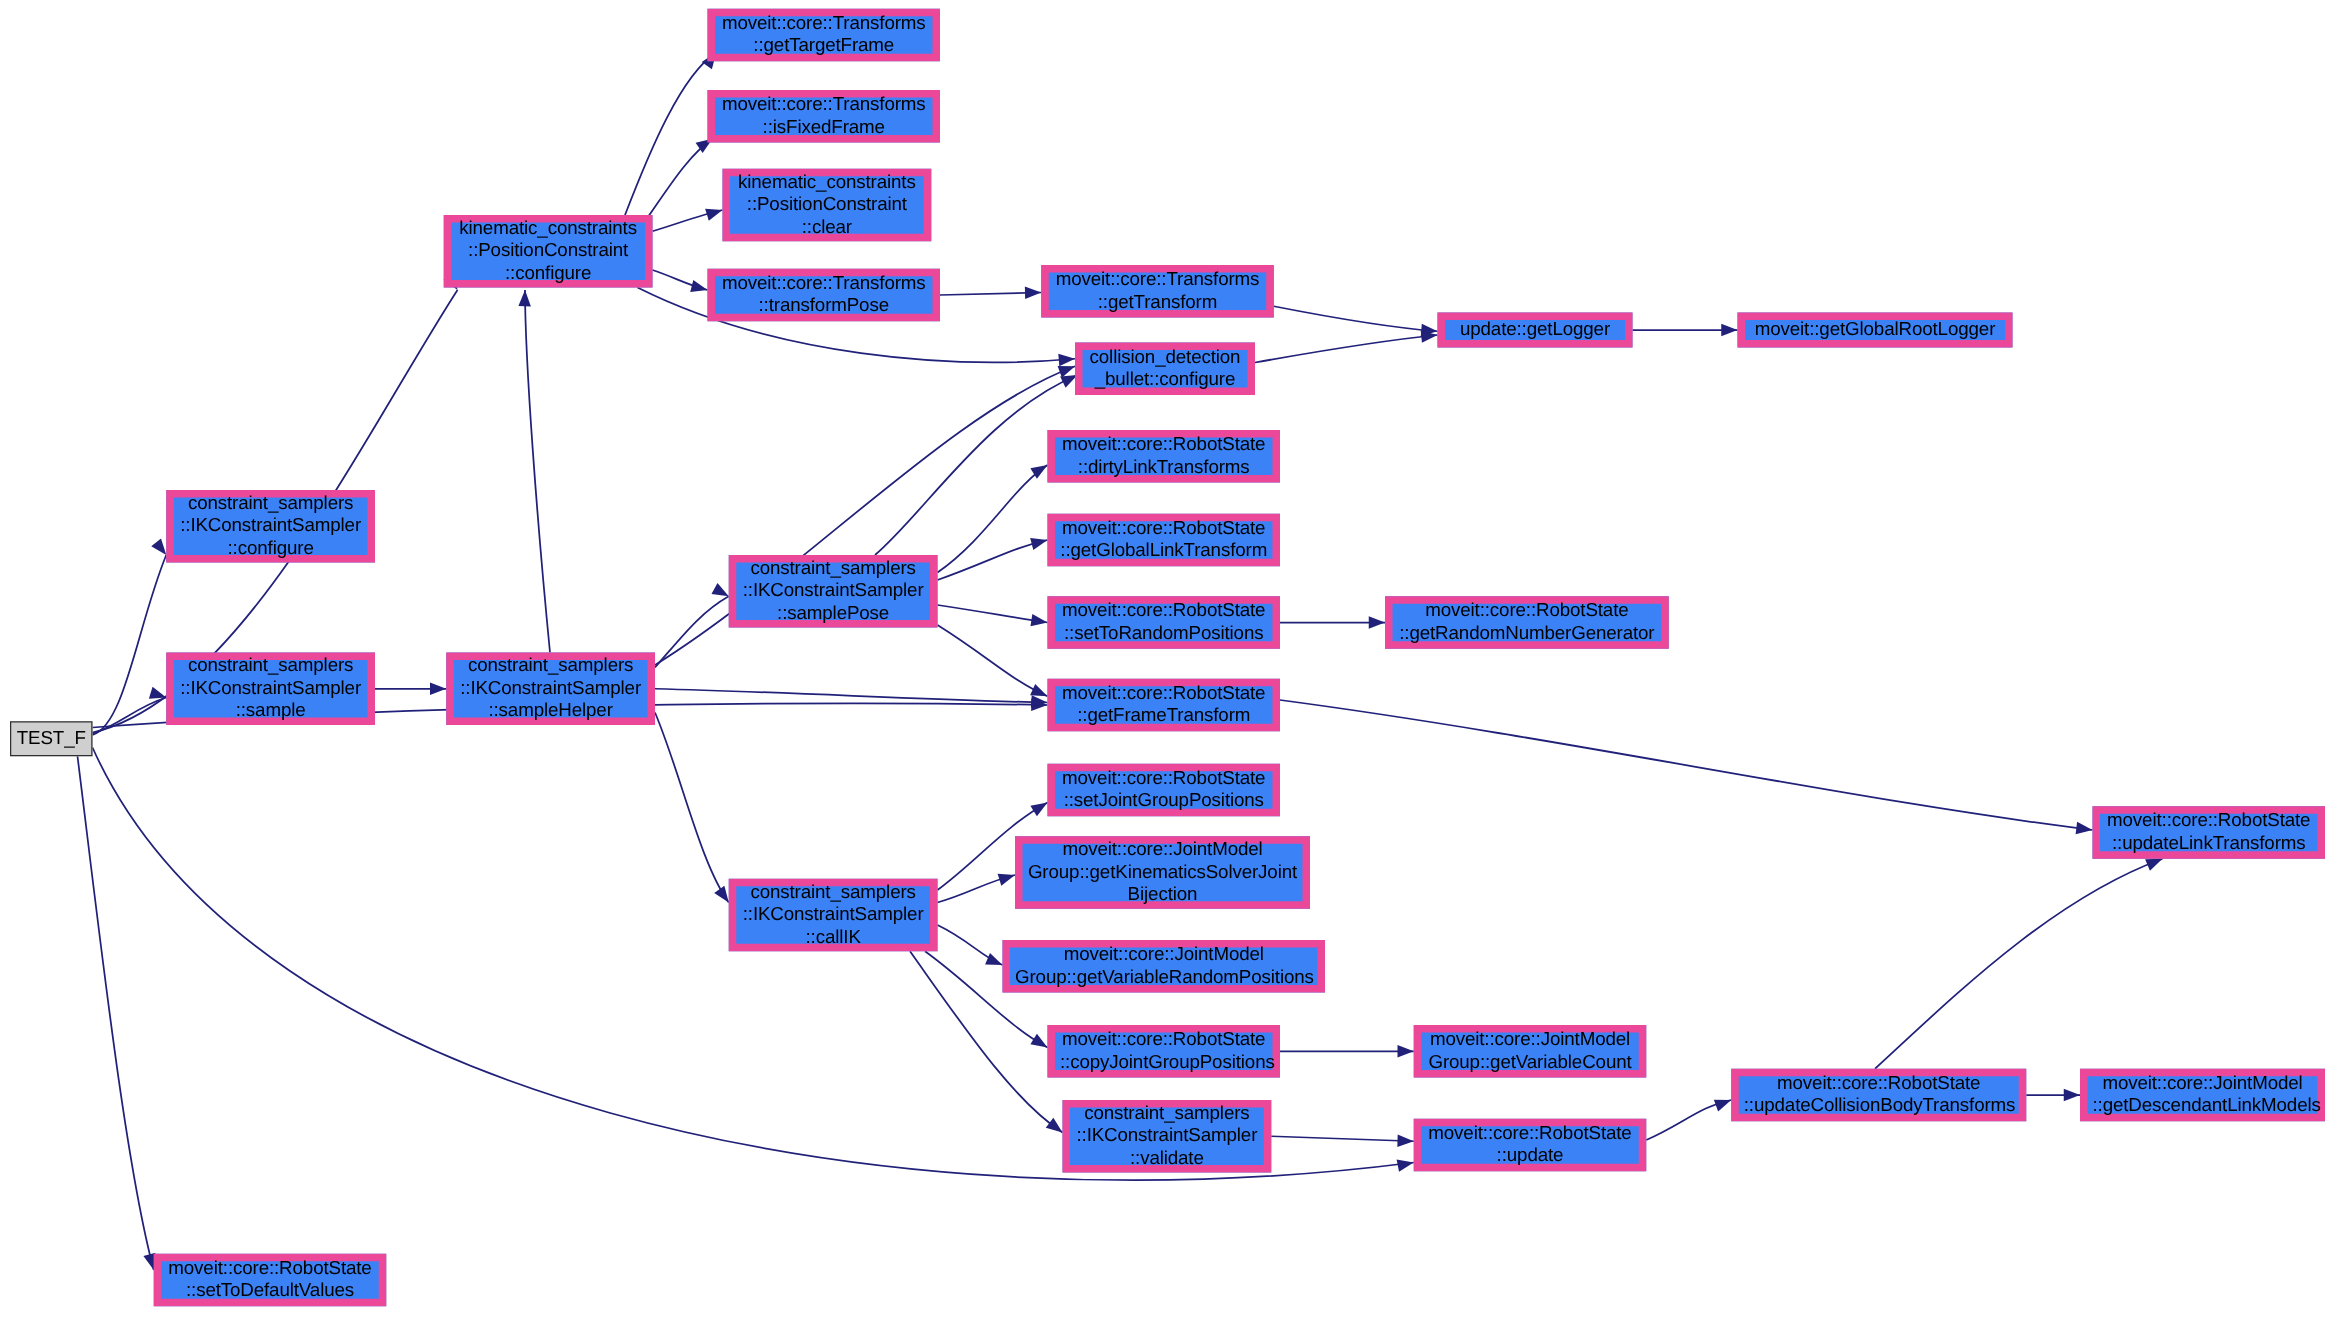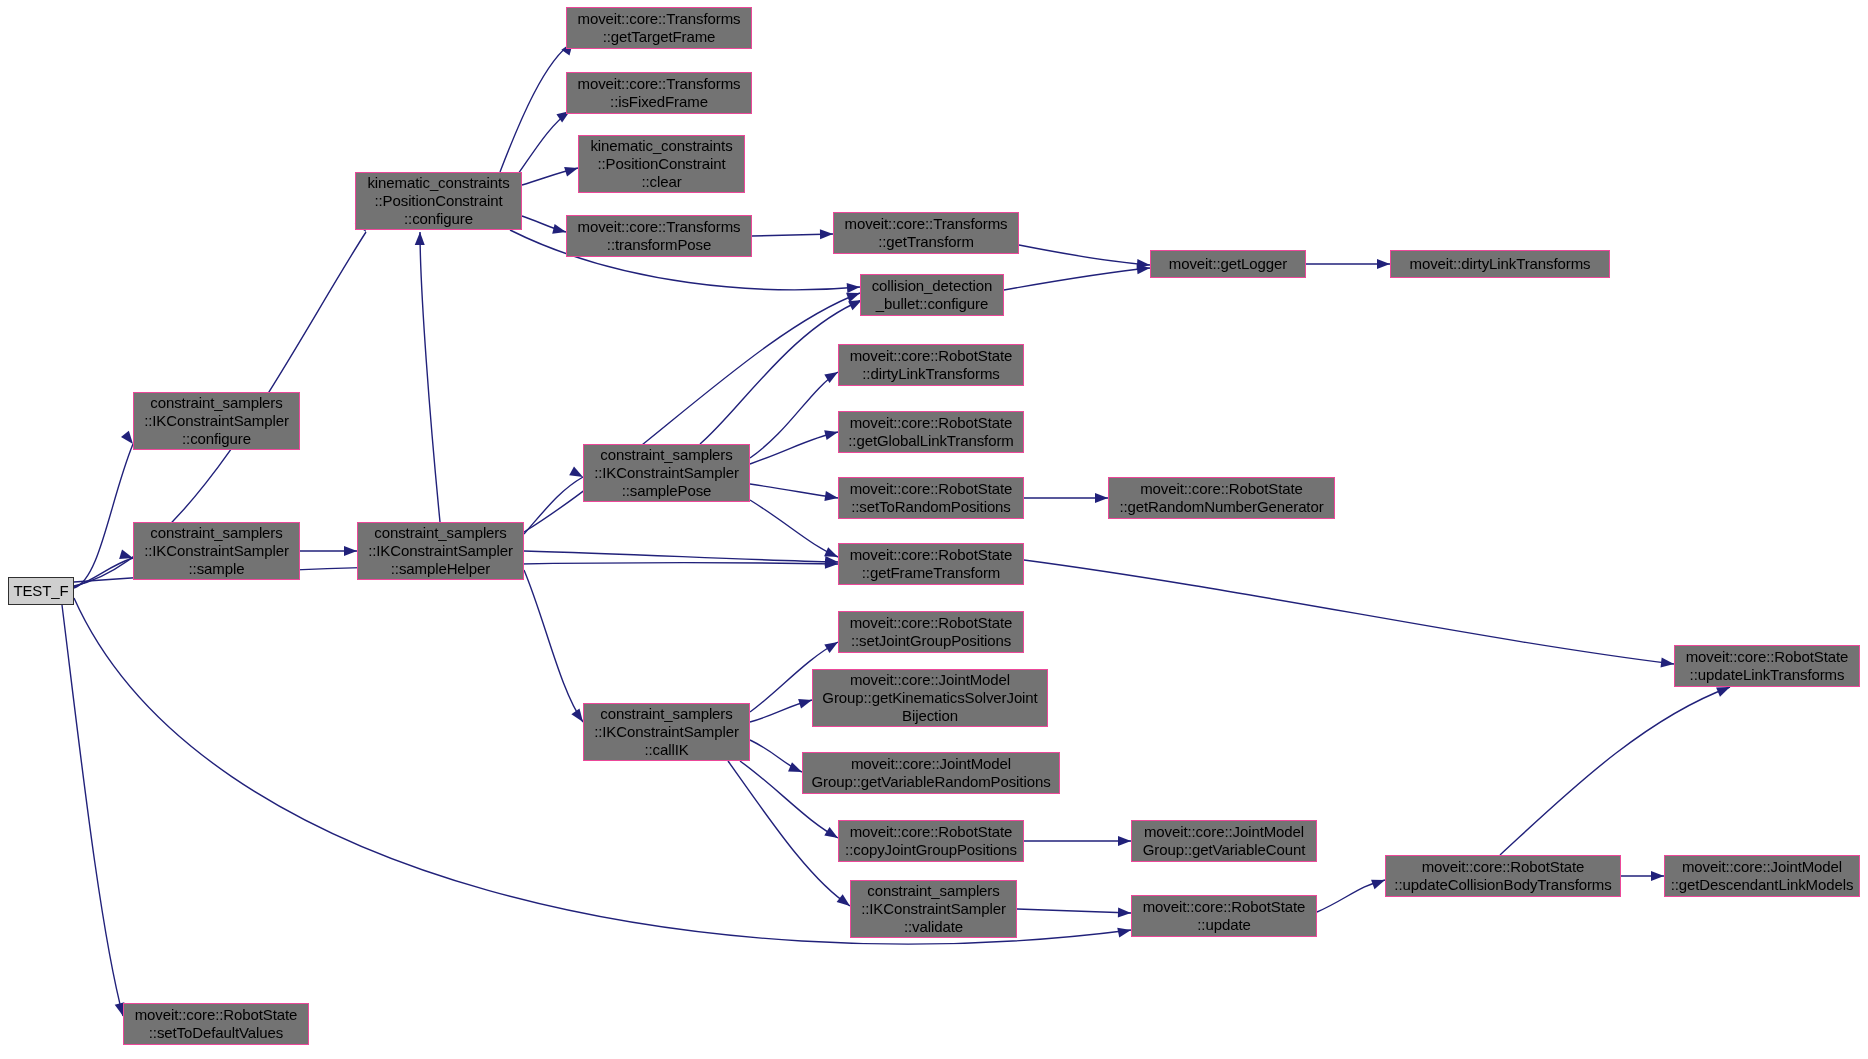--- a/index.html
+++ b/index.html
@@ -20,22 +20,22 @@
     position: absolute;
     left: 0;
     top: 0;
     width: 1868px;
     height: 1059px;
     pointer-events: none;
   }
   .node {
     position: absolute;
     box-sizing: border-box;
-    border: 1px solid #ec4899;
-    background: #737373;
+    border: 6px solid #ec4899;
+    background: #3b82f6;
     color: #000000;
     display: flex;
     align-items: center;
     justify-content: center;
     text-align: center;
     font-size: 15px;
     line-height: 18px;
     letter-spacing: -0.1px;
     white-space: pre-line;
     padding: 1px 4px;
@@ -152,22 +152,22 @@
 ::isFixedFrame</span></div>
       <div class="node" style="left: 578px; top: 135px; width: 167px; height: 58px;"><span class="node-label">kinematic_constraints
 ::PositionConstraint
 ::clear</span></div>
       <div class="node" style="left: 566px; top: 215px; width: 186px; height: 42px;"><span class="node-label">moveit::core::Transforms
 ::transformPose</span></div>
       <div class="node" style="left: 833px; top: 212px; width: 186px; height: 42px;"><span class="node-label">moveit::core::Transforms
 ::getTransform</span></div>
       <div class="node" style="left: 860px; top: 274px; width: 144px; height: 42px;"><span class="node-label">collision_detection
 _bullet::configure</span></div>
-      <div class="node" style="left: 1150px; top: 250px; width: 156px; height: 28px;"><span class="node-label">moveit::getLogger</span></div>
-      <div class="node" style="left: 1390px; top: 250px; width: 220px; height: 28px;"><span class="node-label">moveit::dirtyLinkTransforms</span></div>
+      <div class="node" style="left: 1150px; top: 250px; width: 156px; height: 28px;"><span class="node-label">update::getLogger</span></div>
+      <div class="node" style="left: 1390px; top: 250px; width: 220px; height: 28px;"><span class="node-label">moveit::getGlobalRootLogger</span></div>
       <div class="node" style="left: 583px; top: 444px; width: 167px; height: 58px;"><span class="node-label">constraint_samplers
 ::IKConstraintSampler
 ::samplePose</span></div>
       <div class="node" style="left: 838px; top: 344px; width: 186px; height: 42px;"><span class="node-label">moveit::core::RobotState
 ::dirtyLinkTransforms</span></div>
       <div class="node" style="left: 838px; top: 411px; width: 186px; height: 42px;"><span class="node-label">moveit::core::RobotState
 ::getGlobalLinkTransform</span></div>
       <div class="node" style="left: 838px; top: 477px; width: 186px; height: 42px;"><span class="node-label">moveit::core::RobotState
 ::setToRandomPositions</span></div>
       <div class="node" style="left: 1108px; top: 477px; width: 227px; height: 42px;"><span class="node-label">moveit::core::RobotState

